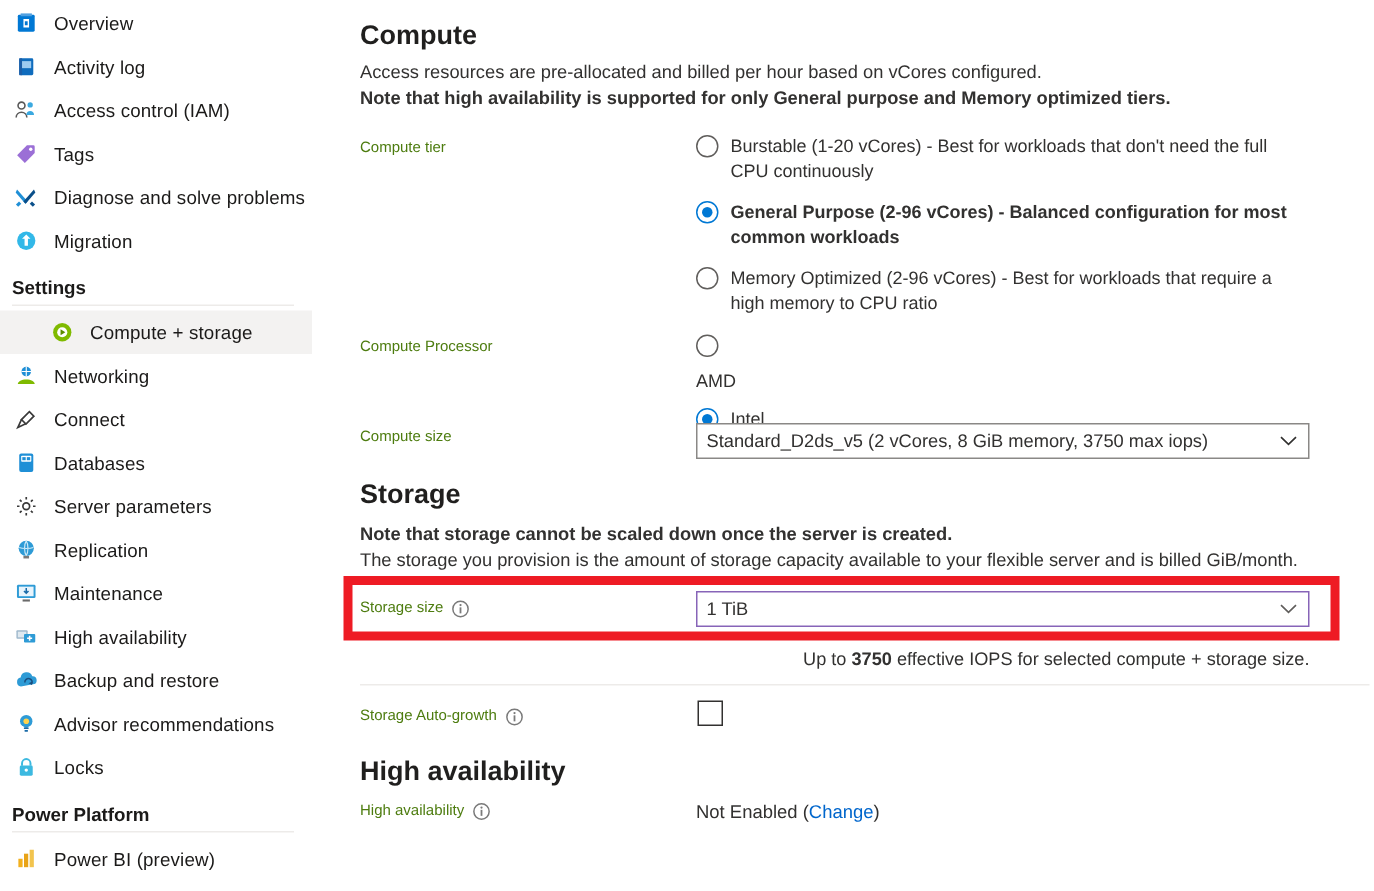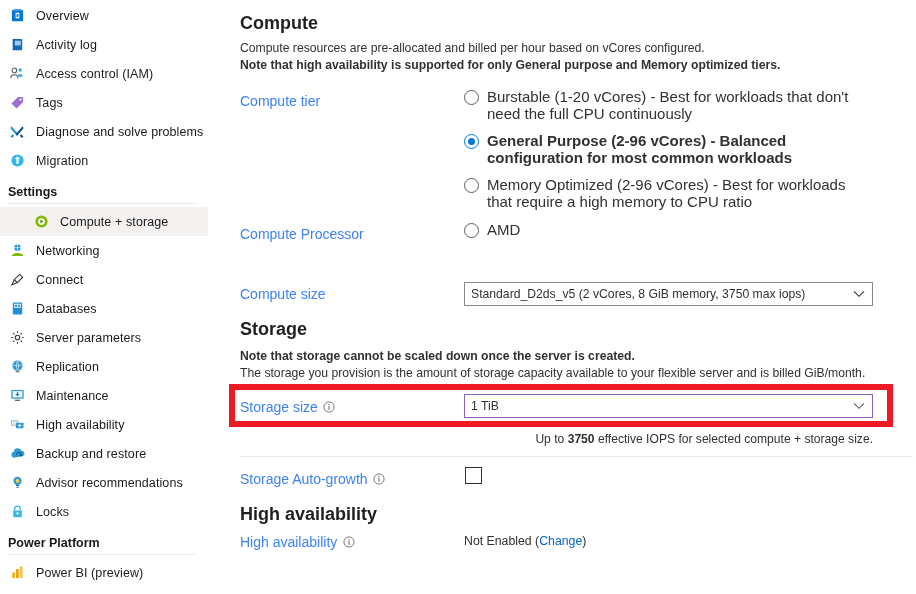--- a/index.html
+++ b/index.html
@@ -82,22 +82,22 @@
     font-weight: bold;
     color: #201f1e;
   }
   .desc {
     font-size: 12.2px;
     color: #323130;
     line-height: 16.5px;
   }
 
   .field-label {
-    font-size: 14px;
-    color: #3b82f6;
+    font-size: 10px;
+    color: #4d7c0f;
     display: flex; align-items: center; gap: 5px;
   }
 
   .info-ico {
     display: inline-flex; align-items:center; justify-content:center;
     width: 13px; height: 13px; cursor: pointer;
   }
 
   .radio-row { display: flex; align-items: flex-start; gap: 8px; }
   .radio {
@@ -110,21 +110,21 @@
     cursor: pointer;
   }
   .radio.on { border-color: #0078d4; border-width: 1.4px; }
   .radio.on::after {
     content:""; position:absolute;
     left: 3px; top: 3px; width: 7px; height: 7px;
     border-radius: 50%;
     background: #0078d4;
   }
   .radio-text {
-    font-size: 15px; color: #323130; line-height: 16.5px;
+    font-size: 12px; color: #323130; line-height: 16.5px;
     max-width: 378px;
   }
 
   .combo {
     position: relative;
     height: 24px;
     border: 1px solid #8a8886;
     background: #fff;
     display: flex; align-items: center;
     padding: 0 26px 0 6px;
@@ -392,21 +392,21 @@
         </svg>
     </div>
     <div id="sb-thumb"></div>
   </div>
 
   <div id="main">
 
     <div class="sec-head" style="position:absolute; left:8px; top:13px;">Compute</div>
 
     <div class="desc" style="position:absolute; left:8px; top:40px; width:670px;">
-      <div>Compute resources are pre-allocated and billed per hour based on vCores configured.</div>
+      <div>Access resources are pre-allocated and billed per hour based on vCores configured.</div>
       <div style="font-weight:bold;">Note that high availability is supported for only General purpose and Memory optimized tiers.</div>
     </div>
 
     <div class="field-label" style="position:absolute; left:8px; top:93px;">Compute tier</div>
 
     <div style="position:absolute; left:232px; top:89px; width:420px;">
       <div class="radio-row" style="margin-bottom:11px;">
         <span class="radio"></span>
         <span class="radio-text">Burstable (1-20 vCores) - Best for workloads that don't need the full CPU continuously</span>
       </div>
@@ -416,23 +416,27 @@
       </div>
       <div class="radio-row">
         <span class="radio"></span>
         <span class="radio-text">Memory Optimized (2-96 vCores) - Best for workloads that require a high memory to CPU ratio</span>
       </div>
     </div>
 
     <div class="field-label" style="position:absolute; left:8px; top:226px;">Compute Processor</div>
 
     <div style="position:absolute; left:232px; top:222px; width:300px;">
-      <div class="radio-row" style="margin-bottom:8px;">
+      <div class="radio-row" style="margin-bottom:8px;flex-direction:column;">
         <span class="radio"></span>
         <span class="radio-text">AMD</span>
+      </div>
+      <div class="radio-row">
+        <span class="radio on"></span>
+        <span class="radio-text">Intel</span>
       </div>
     </div>
 
     <div class="field-label" style="position:absolute; left:8px; top:286px;">Compute size</div>
 
     <div class="combo" style="position:absolute; left:232px; top:282px; width:409px;">
       <span>Standard_D2ds_v5 (2 vCores, 8 GiB memory, 3750 max iops)</span>
       <span class="chev">
         <svg width="12" height="8" viewBox="0 0 12 8">
             <path d="M1 1.4L6 6.3l5-4.9" fill="none" stroke="#323130" stroke-width="1.1"></path>

